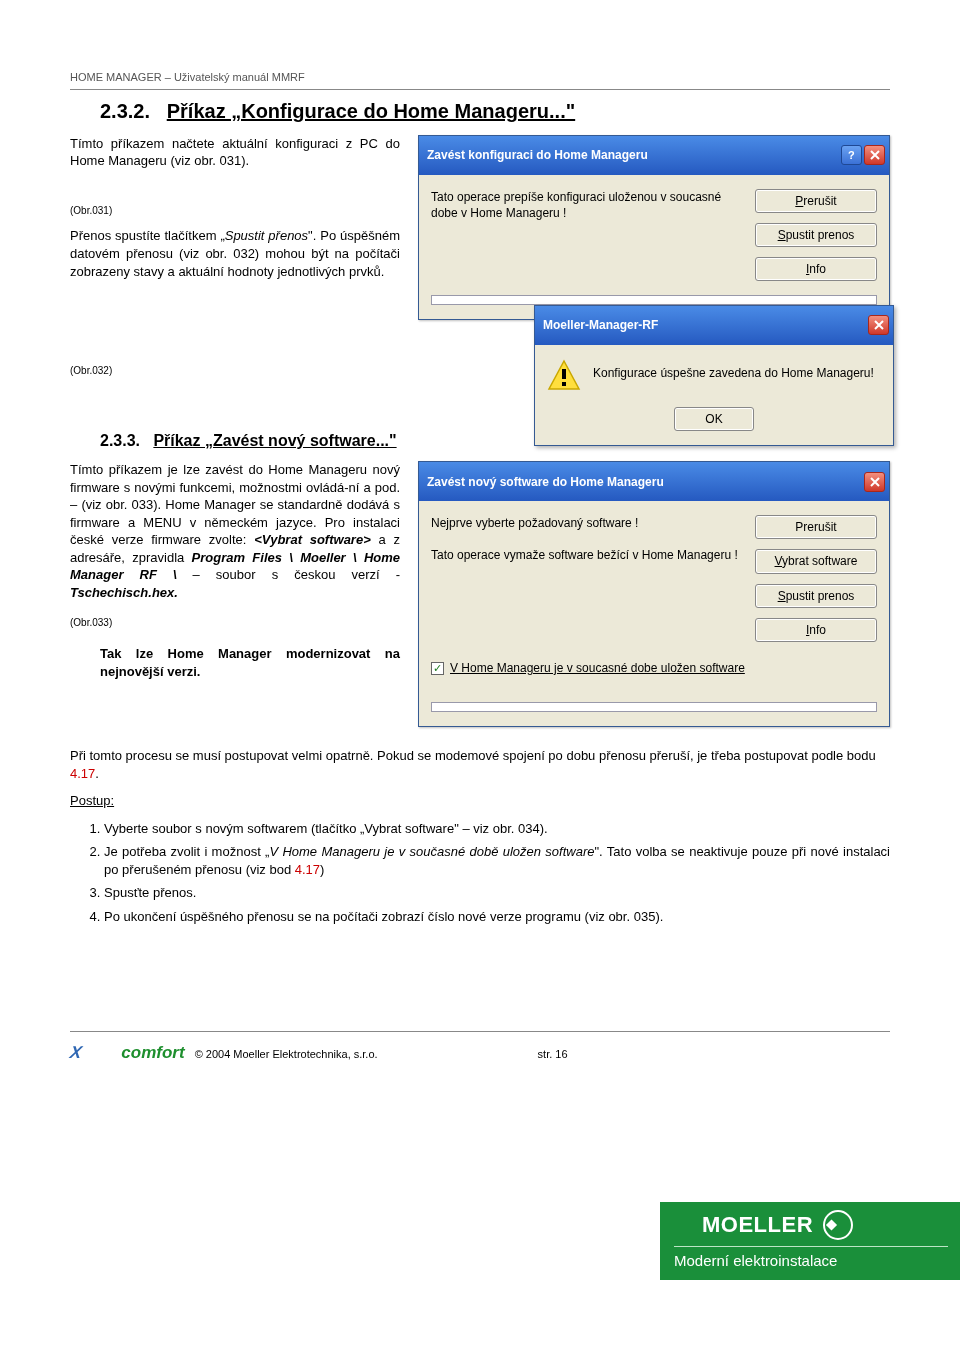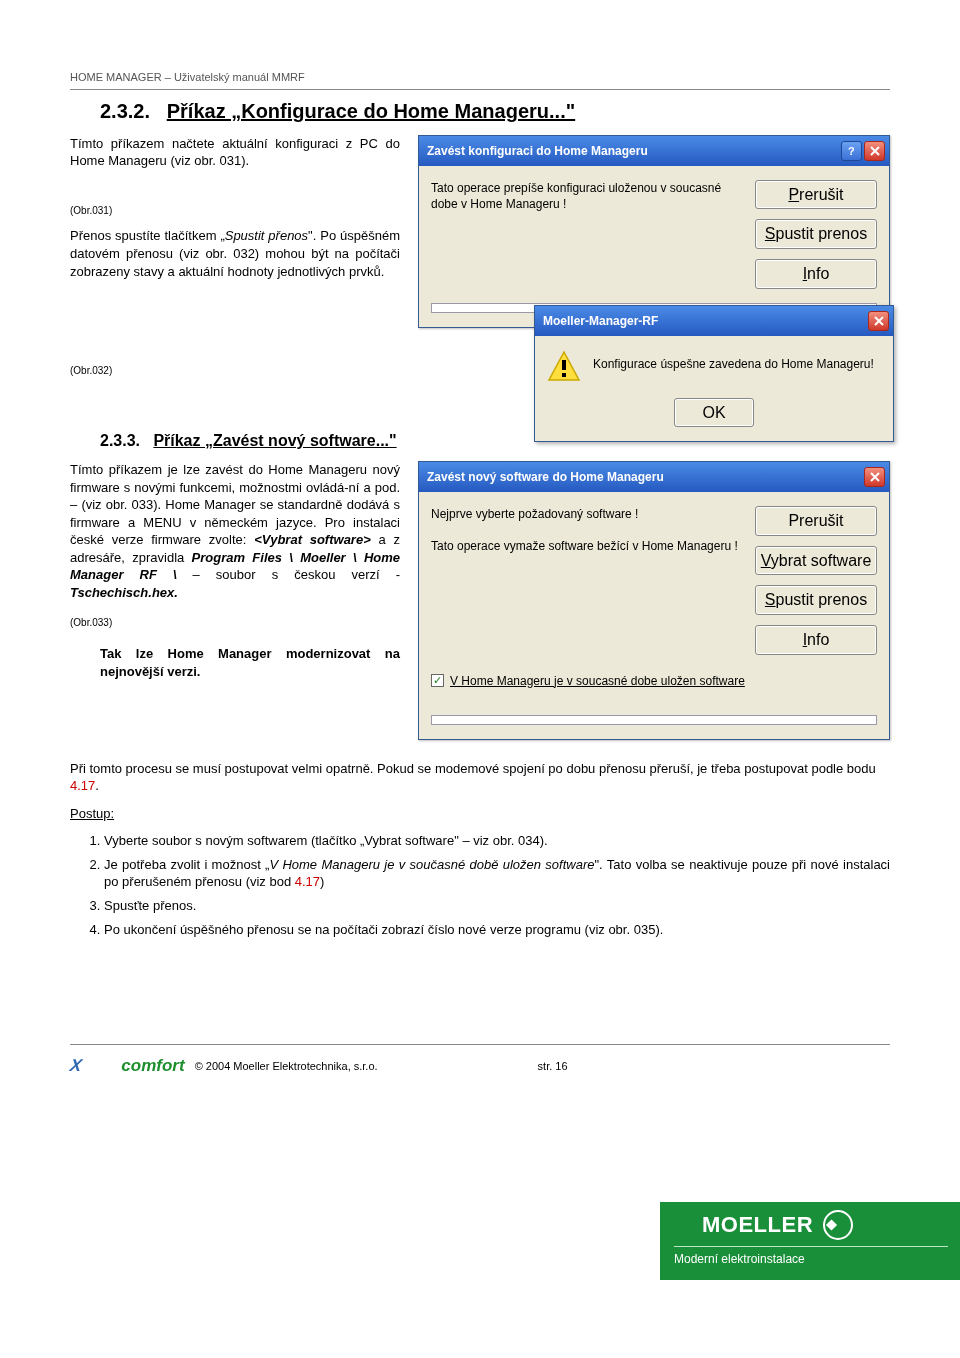--- a/index.html
+++ b/index.html
@@ -17,29 +17,29 @@
   .bold { font-weight: bold; }
   .ital { font-style: italic; }
   .boldital { font-weight: bold; font-style: italic; }
   .red { color: #c00; }
   .underline { text-decoration: underline; }
   ol { margin: 4px 0 0 34px; font-size: 13px; }
   ol li { margin-bottom: 6px; text-align: justify; }
 
   
   .dialog { background: #ece9d8; border: 1px solid #355a93; box-shadow: 1px 1px 2px rgba(0,0,0,.25); width: 100%; position: relative; }
-  .titlebar { height: 30px; background: linear-gradient(#4a8be6, #2559c0); display: flex; align-items: center; padding: 0 4px 0 8px; }
+  .titlebar { height: 39px; background: linear-gradient(#4a8be6, #2559c0); display: flex; align-items: center; padding: 0 4px 0 8px; }
   .titlebar .ttxt { color: #fff; font-weight: bold; font-size: 12px; flex: 1; }
   .titlebtn { width: 21px; height: 20px; border: 1px solid #1f4894; background: linear-gradient(#6aa2f2,#3b71d6); display:flex; align-items:center; justify-content:center; margin-left: 2px; border-radius: 3px; }
   .titlebtn.close { background: linear-gradient(#f38f7e,#cf382a); border-color:#a8271b; }
   .titlebtn svg { width: 12px; height: 12px; }
   .dlg-body { display: flex; padding: 14px 12px; gap: 10px; }
   .dlg-msg { flex: 1; font-size: 12px; }
   .btn-col { flex: 0 0 122px; display: flex; flex-direction: column; gap: 10px; }
-  .winbtn { background: #ece9d8; border: 1px solid #888; border-radius: 3px; padding: 3px 4px; font-size: 16px; text-align: center; box-shadow: inset 0 0 0 1px #fff; min-height: 22px; }
+  .winbtn { background: #ece9d8; border: 1px solid #888; border-radius: 3px; padding: 3px 4px; font-size: 12px; text-align: center; box-shadow: inset 0 0 0 1px #fff; min-height: 22px; }
   .progress-rail { height: 10px; border: 1px solid #99a; margin: 0 12px 14px 12px; background: #fff; }
   .checkbox-row { padding: 4px 12px 8px 12px; font-size: 12px; display:flex; align-items:center; gap:6px; }
   .chk { width:13px; height:13px; border:1px solid #666; background:#fff; display:inline-flex; align-items:center; justify-content:center; }
   .chk.checked::after { content:"✓"; font-size:11px; line-height:1; color:#1a7a1a; }
 
   .small-dialog { position: absolute; right: -4px; top: 170px; width: 360px; background: #ece9d8; border: 1px solid #355a93; box-shadow: 2px 2px 4px rgba(0,0,0,.3); z-index: 2; }
   .small-dialog .body { padding: 14px 12px; display:flex; gap:12px; align-items:flex-start; }
   .triangle-icon { width: 34px; height: 34px; }
   .okrow { text-align: center; padding: 0 0 14px 0; }
   .okrow .winbtn { display: inline-block; min-width: 80px; }
@@ -47,21 +47,21 @@
   
   .footer { position: relative; border-top: 1px solid #888; padding: 10px 0; display:flex; align-items:center; gap: 10px; font-size:11px; }
   .xcomfort { font-weight: bold; font-style: italic; font-size: 17px; }
   .xcomfort .x { color:#2f67b3; display:inline-block; transform: skewX(-10deg); }
   .xcomfort .c { color:#1e8f2e;margin-left:40px; }
   .strtxt { margin-left: 150px; }
 
   .moeller-strip { position: absolute; right: 0; bottom: 0; width: 300px; height: 78px; background: #1a8f3a; color: #fff; padding: 8px 12px 6px 14px; }
   .moeller-top { display:flex; align-items:center; gap:10px;margin-left:28px; }
   .moeller-name { font-weight: bold; font-size: 22px; letter-spacing: 0.5px; }
-  .moeller-sub { border-top: 1px solid #bde5c6; margin-top: 6px; padding-top: 4px; font-size: 12px; }
+  .moeller-sub { border-top: 1px solid #bde5c6; margin-top: 6px; padding-top: 4px; font-size: 15px; }
   .moeller-ring { width: 30px; height:30px; border: 2.5px solid #fff; border-radius: 50%; display:flex; align-items:center; justify-content:center; }
   .moeller-ring::after { content:""; width:14px; height:14px; display:block; }
 
   .u { text-decoration: underline; }
 </style>
 </head>
 <body>
 
 <div class="page">
   <div class="header-line">HOME MANAGER – Uživatelský manuál  MMRF</div>

